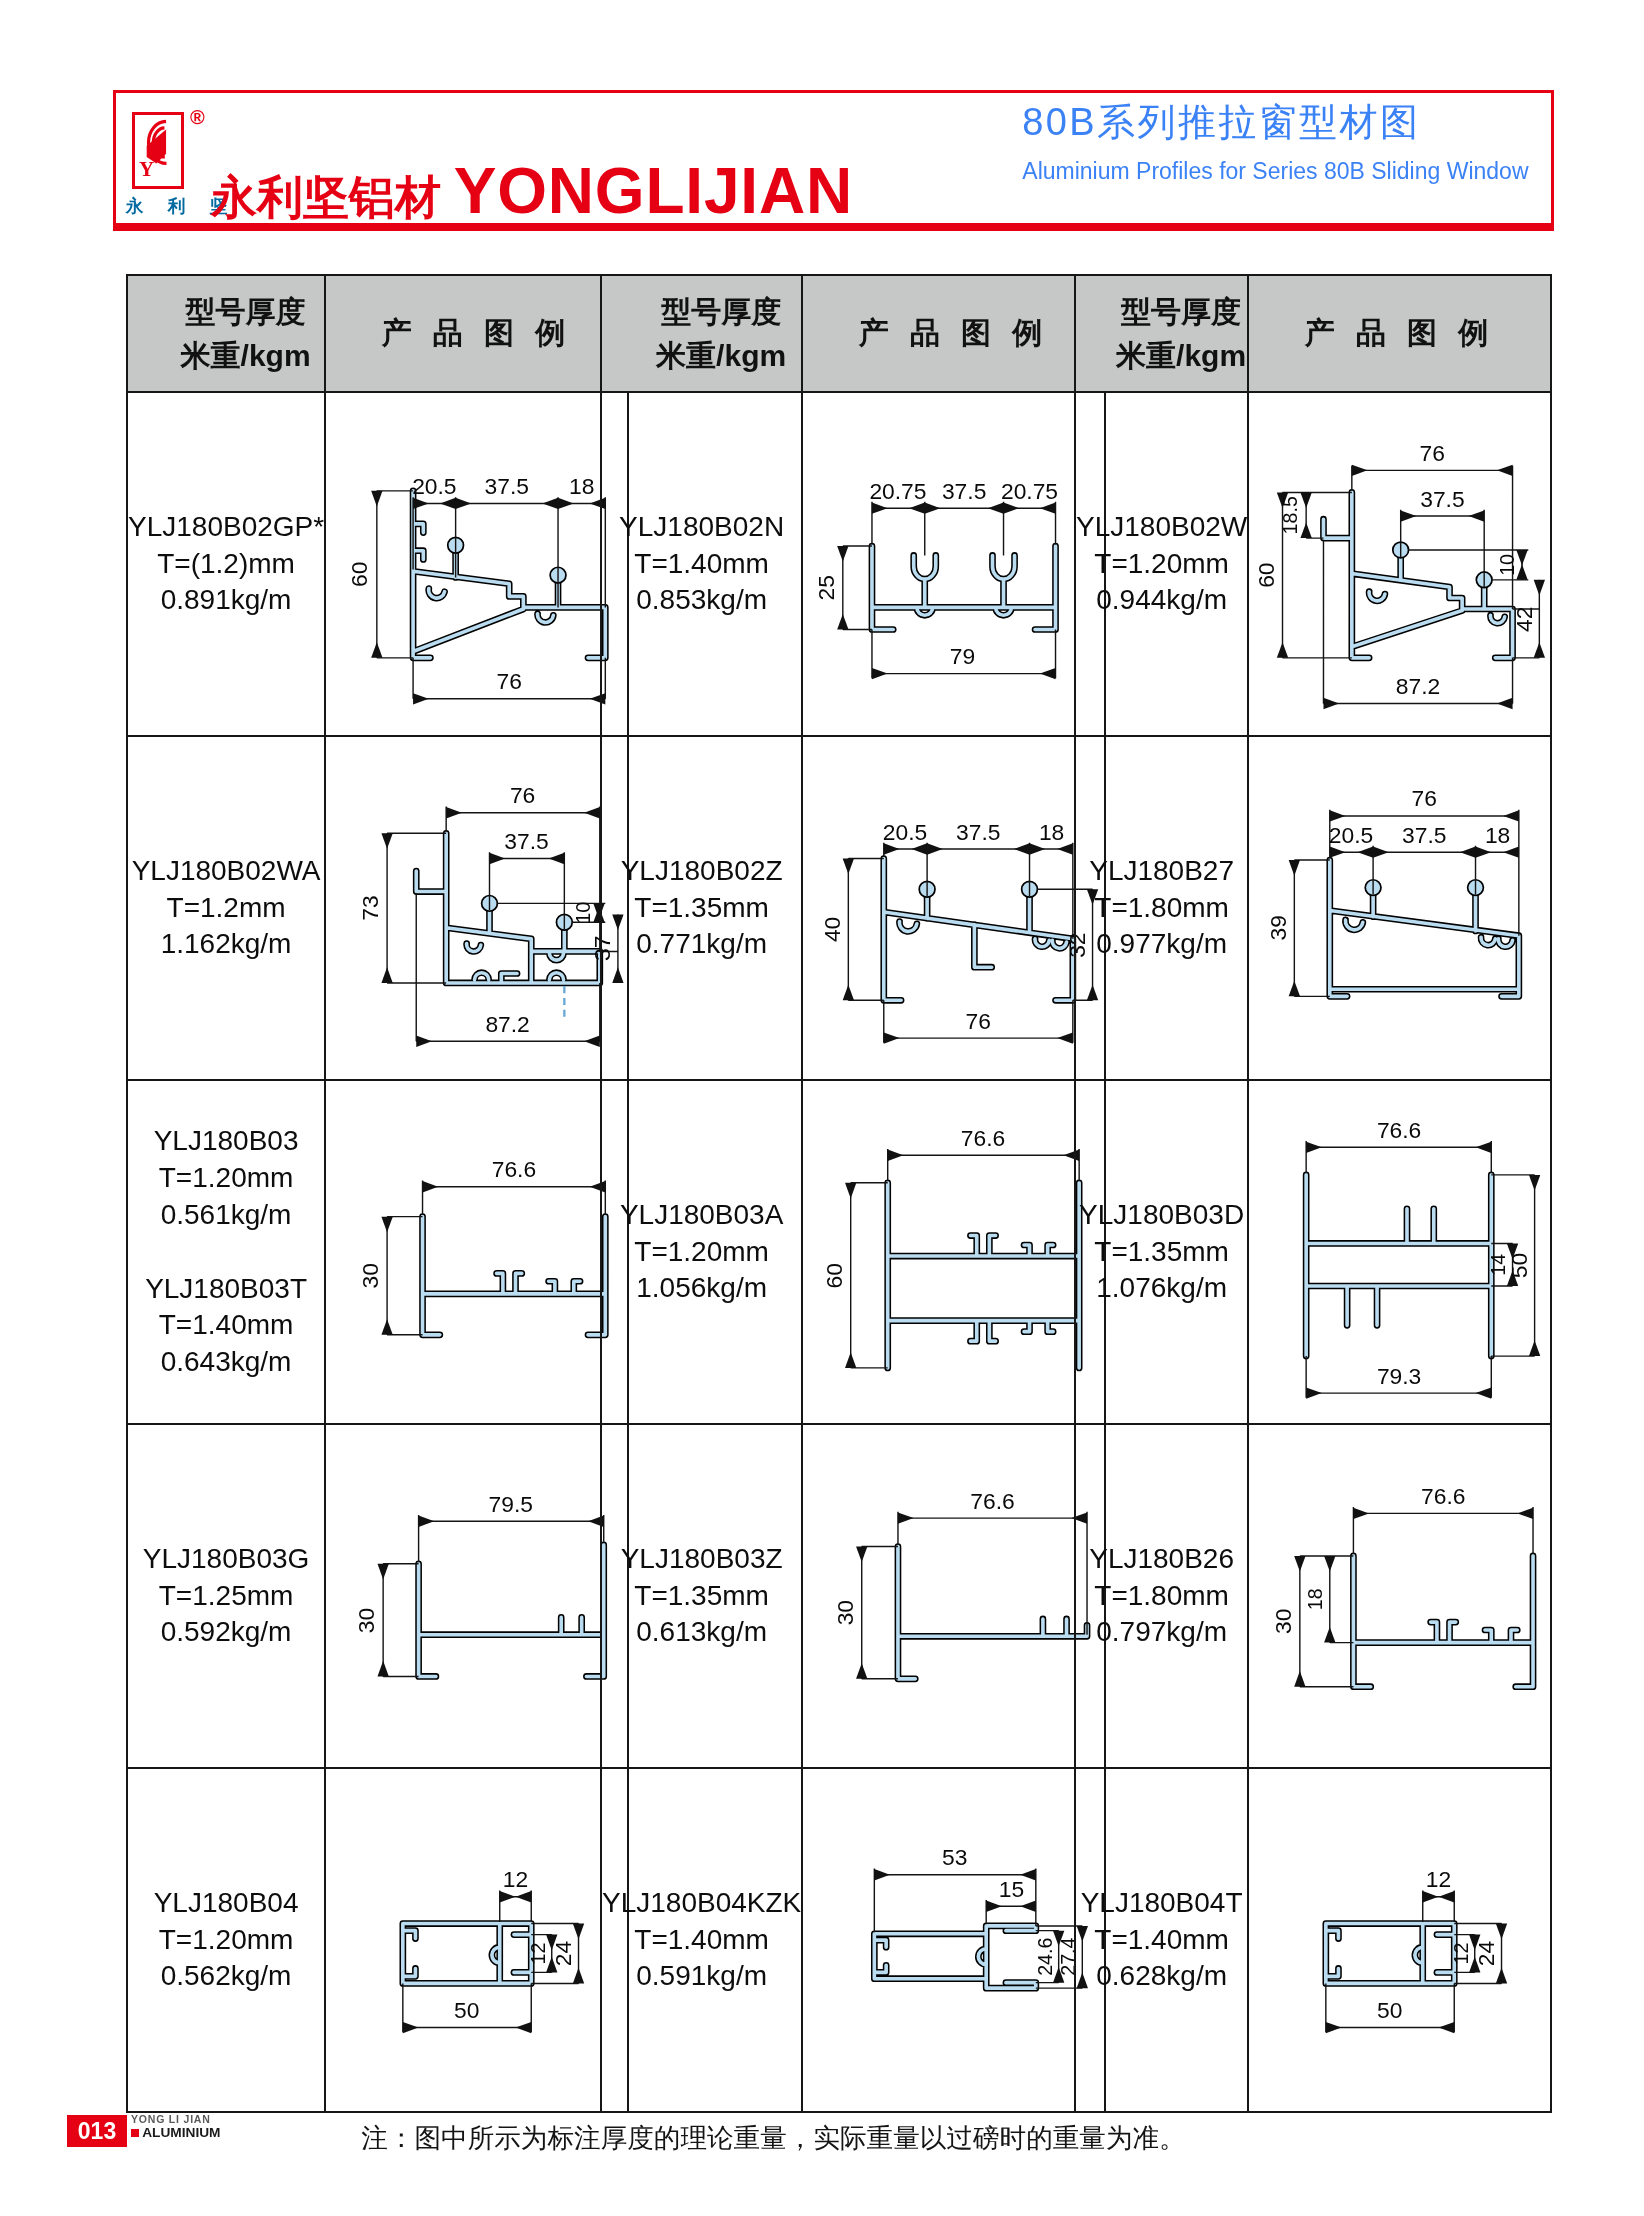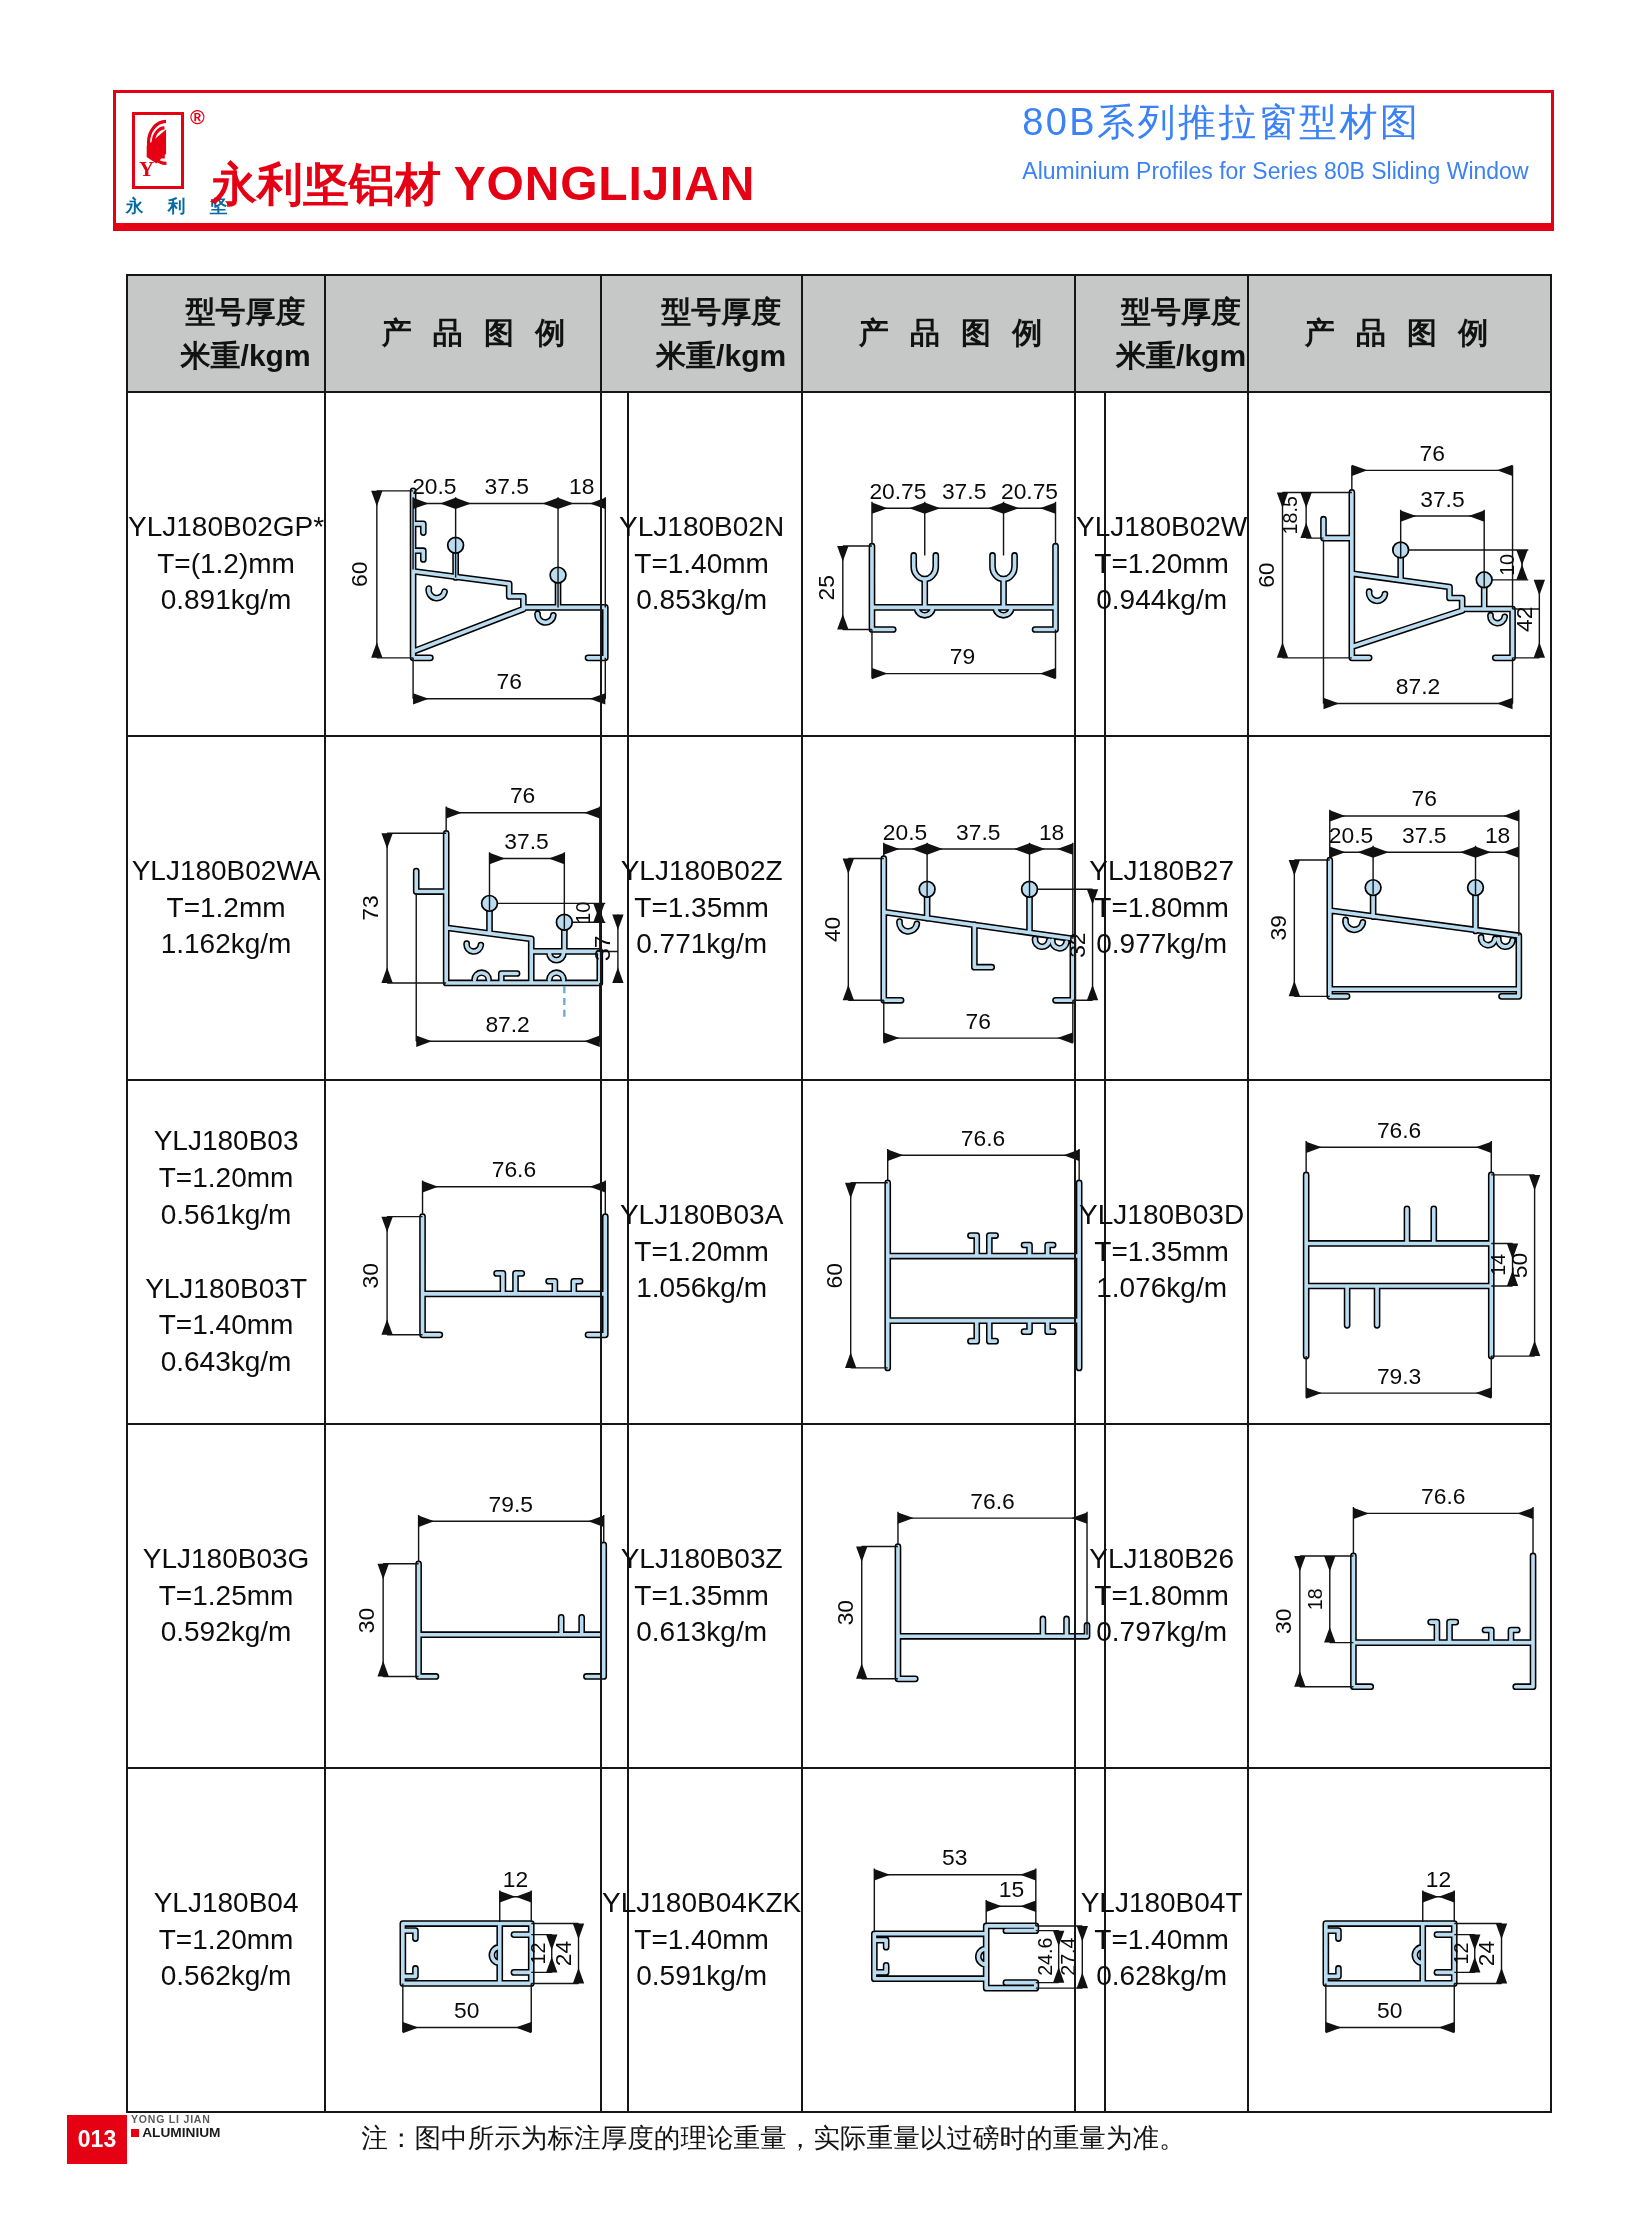--- a/index.html
+++ b/index.html
@@ -7,21 +7,21 @@
          font-family:"Liberation Sans",sans-serif;color:#111;}
   
   .hd{position:absolute;left:113px;top:90px;width:1441px;height:141px;box-sizing:border-box;
       border:3.2px solid #e60013;border-bottom:8.9px solid #e60013;background:#fff;}
   .logo{position:absolute;left:16px;top:19.3px;width:52px;height:77px;border:3.2px solid #e60013;box-sizing:border-box;}
   .logo svg{display:block;width:100%;height:100%;}
   .logo-reg{position:absolute;left:74px;top:13px;color:#e60013;font-size:20px;font-weight:bold;}
   .logo-cn{position:absolute;left:9.7px;top:101px;color:#0369a1;font-size:17.7px;font-weight:bold;
            letter-spacing:9.7px;white-space:nowrap;}
   .brand{position:absolute;left:95px;top:61px;color:#e60013;font-weight:bold;font-size:46px;white-space:nowrap;}
-  .brand .en{font-size:48px;letter-spacing:0.8px;}
+  .brand .en{font-size:64px;letter-spacing:0.8px;}
   .titles{position:absolute;right:22.5px;top:4px;text-align:left;color:#3b82f6;}
   .t-cn{font-size:38px;letter-spacing:2.4px;}
   .t-en{font-size:23px;margin-top:9.7px;}
   
   .grp{position:absolute;top:274px;border-collapse:collapse;table-layout:fixed;}
   .grp td,.grp th{border:2.4px solid #161616;padding:0;vertical-align:middle;box-sizing:border-box;}
   .grp tr{height:344px;}
   .grp tr.hrow{height:117px;}
   .c-model{width:142px;}
   .c-ex{width:303px;}
@@ -35,21 +35,21 @@
   .ex-c svg.draw{display:block;width:297px;height:337px;margin:0 auto;}
   
   .pO{fill:none;stroke:#000;stroke-width:8.5;stroke-linecap:round;stroke-linejoin:round;}
   .pI{fill:none;stroke:#badcf0;stroke-width:4.6;stroke-linecap:round;stroke-linejoin:round;}
   .ball{fill:#badcf0;stroke:#000;stroke-width:2.2;}
   .dl{fill:none;stroke:#141414;stroke-width:1.8;}
   .dsh{fill:none;stroke:#69a9d6;stroke-width:3;stroke-dasharray:9 6;}
   .dt{font-size:29px;fill:#0a0a0a;text-anchor:middle;font-family:"Liberation Sans",sans-serif;}
   .dts{font-size:25px;}
   
-  .pg{position:absolute;left:67px;top:2115px;width:60px;height:49px;background:#e60013;color:#fff;
+  .pg{position:absolute;left:67px;top:2115px;width:60px;height:32px;background:#e60013;color:#fff;
       font-size:23px;font-weight:bold;display:flex;align-items:center;justify-content:center;}
   .pg-side{position:absolute;left:131px;top:2113px;line-height:1.15;}
   .pg-side .l1{font-size:10.5px;color:#5a5a5a;font-weight:bold;letter-spacing:0.8px;}
   .pg-side .l2{font-size:13.7px;color:#1a1a1a;font-weight:bold;}
   .pg-side .sq{display:inline-block;width:8px;height:8px;background:#e60013;margin-right:3.2px;}
   .note{position:absolute;left:0;top:2120px;width:1547px;text-align:center;font-size:26.6px;color:#141414;}
 </style>
 </head>
 <body>
 

